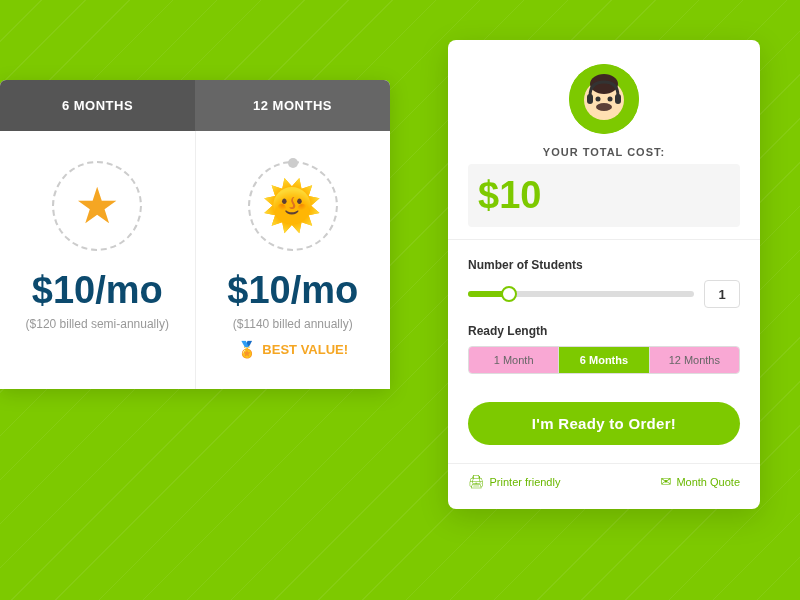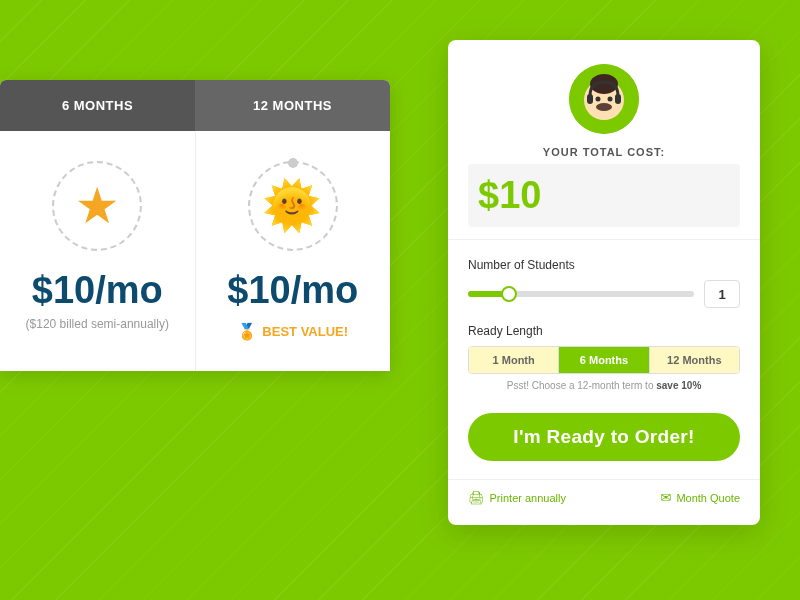--- a/index.html
+++ b/index.html
@@ -213,21 +213,21 @@
       border-top: 1px solid #eee;
       margin: 10px 0;
     }
 
     .panel-section {
       padding: 8px 20px;
     }
 
     .section-label {
       font-size: 12px;
-      font-weight: normal;
+      font-weight: bold;
       color: #333;
       margin-bottom: 8px;
     }
 
     
     .slider-row {
       display: flex;
       align-items: center;
       gap: 10px;
     }
@@ -283,23 +283,23 @@
       margin-bottom: 6px;
     }
 
     .term-btn {
       flex: 1;
       padding: 7px 4px;
       font-size: 11px;
       text-align: center;
       cursor: pointer;
       border: none;
-      background: #fef9c3;
+      background: #f9a8d4;
       color: #666;
-      font-weight: bold;
+      font-weight: normal;
       border-right: 1px solid #ddd;
     }
 
     .term-btn:last-child {
       border-right: none;
     }
 
     .term-btn.active {
       background: #7dc900;
       color: white;
@@ -322,21 +322,21 @@
       padding: 14px 20px 10px 20px;
     }
 
     .order-btn {
       width: 100%;
       padding: 13px;
       background: #7dc900;
       color: white;
       border: none;
       border-radius: 30px;
-      font-size: 19px;
+      font-size: 15px;
       font-weight: bold;
       cursor: pointer;
       letter-spacing: 0.3px;
     }
 
     
     .panel-footer {
       display: flex;
       justify-content: space-between;
       padding: 10px 20px 0 20px;
@@ -385,20 +385,21 @@
       <div class="price-main">$10/mo</div>
       <div class="price-sub">($120 billed semi-annually)</div>
     </div>
 
     <div class="col-body">
       <div class="sun-circle">
         <span class="dot"></span>
         <span class="sun-emoji">🌞</span>
       </div>
       <div class="price-main">$10/mo</div>
+      <div class="price-sub">($1140 billed annually)</div>
       <div class="best-value">
         <span class="best-value-star">🏅</span>
         <span>BEST VALUE!</span>
       </div>
     </div>
   </div>
 </div>
 
 <div class="order-panel">
 
@@ -443,33 +444,29 @@
     </div>
   </div>
 
   <div class="panel-section">
     <div class="section-label">Ready Length</div>
     <div class="term-buttons">
       <button class="term-btn">1 Month</button>
       <button class="term-btn active">6 Months</button>
       <button class="term-btn">12 Months</button>
     </div>
-    <div class="promo-text">
-      <span>Psst! Choose a 12-month term to</span>
-      <strong>save 10%</strong>
-    </div>
   </div>
 
   <div class="order-btn-wrap">
     <button class="order-btn">I'm Ready to Order!</button>
   </div>
 
   <div class="panel-footer">
     <a class="footer-link">
       <span class="footer-icon">🖨</span>
-      <span>Printer annually</span>
+      <span>Printer friendly</span>
     </a>
     <a class="footer-link">
       <span class="footer-icon">✉</span>
       <span>Month Quote</span>
     </a>
   </div>
 </div>
 
 </body></html>

